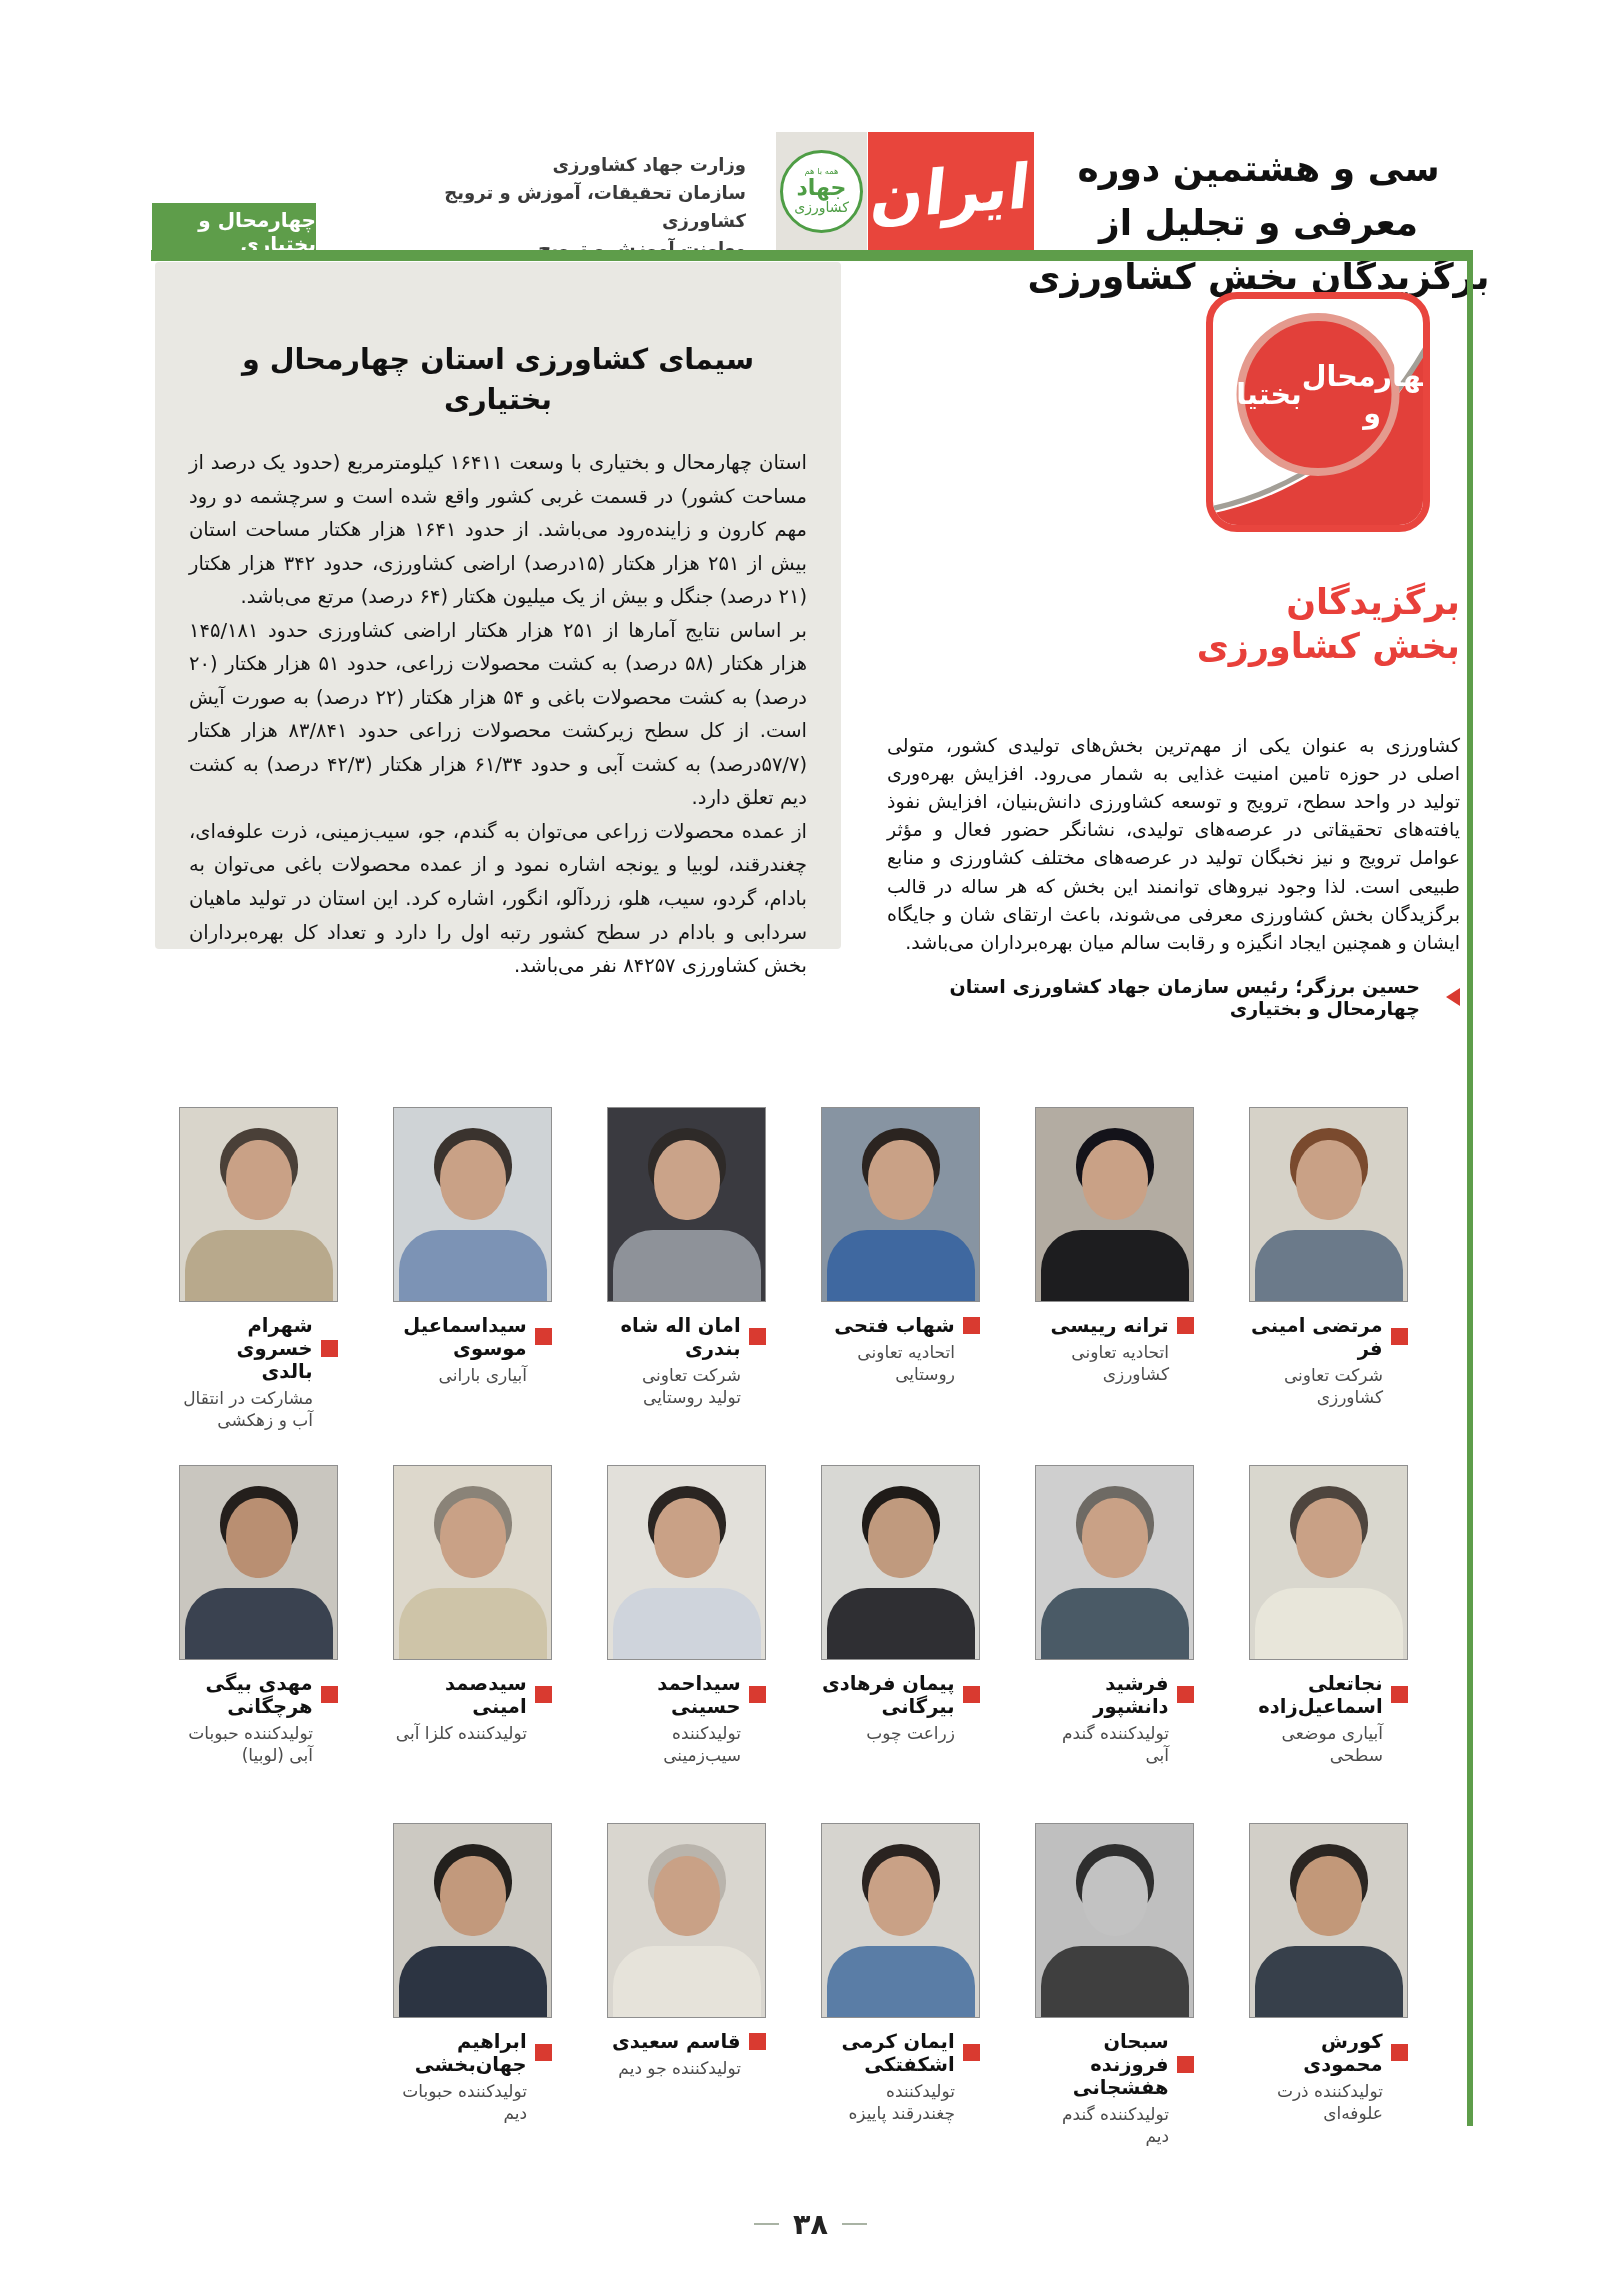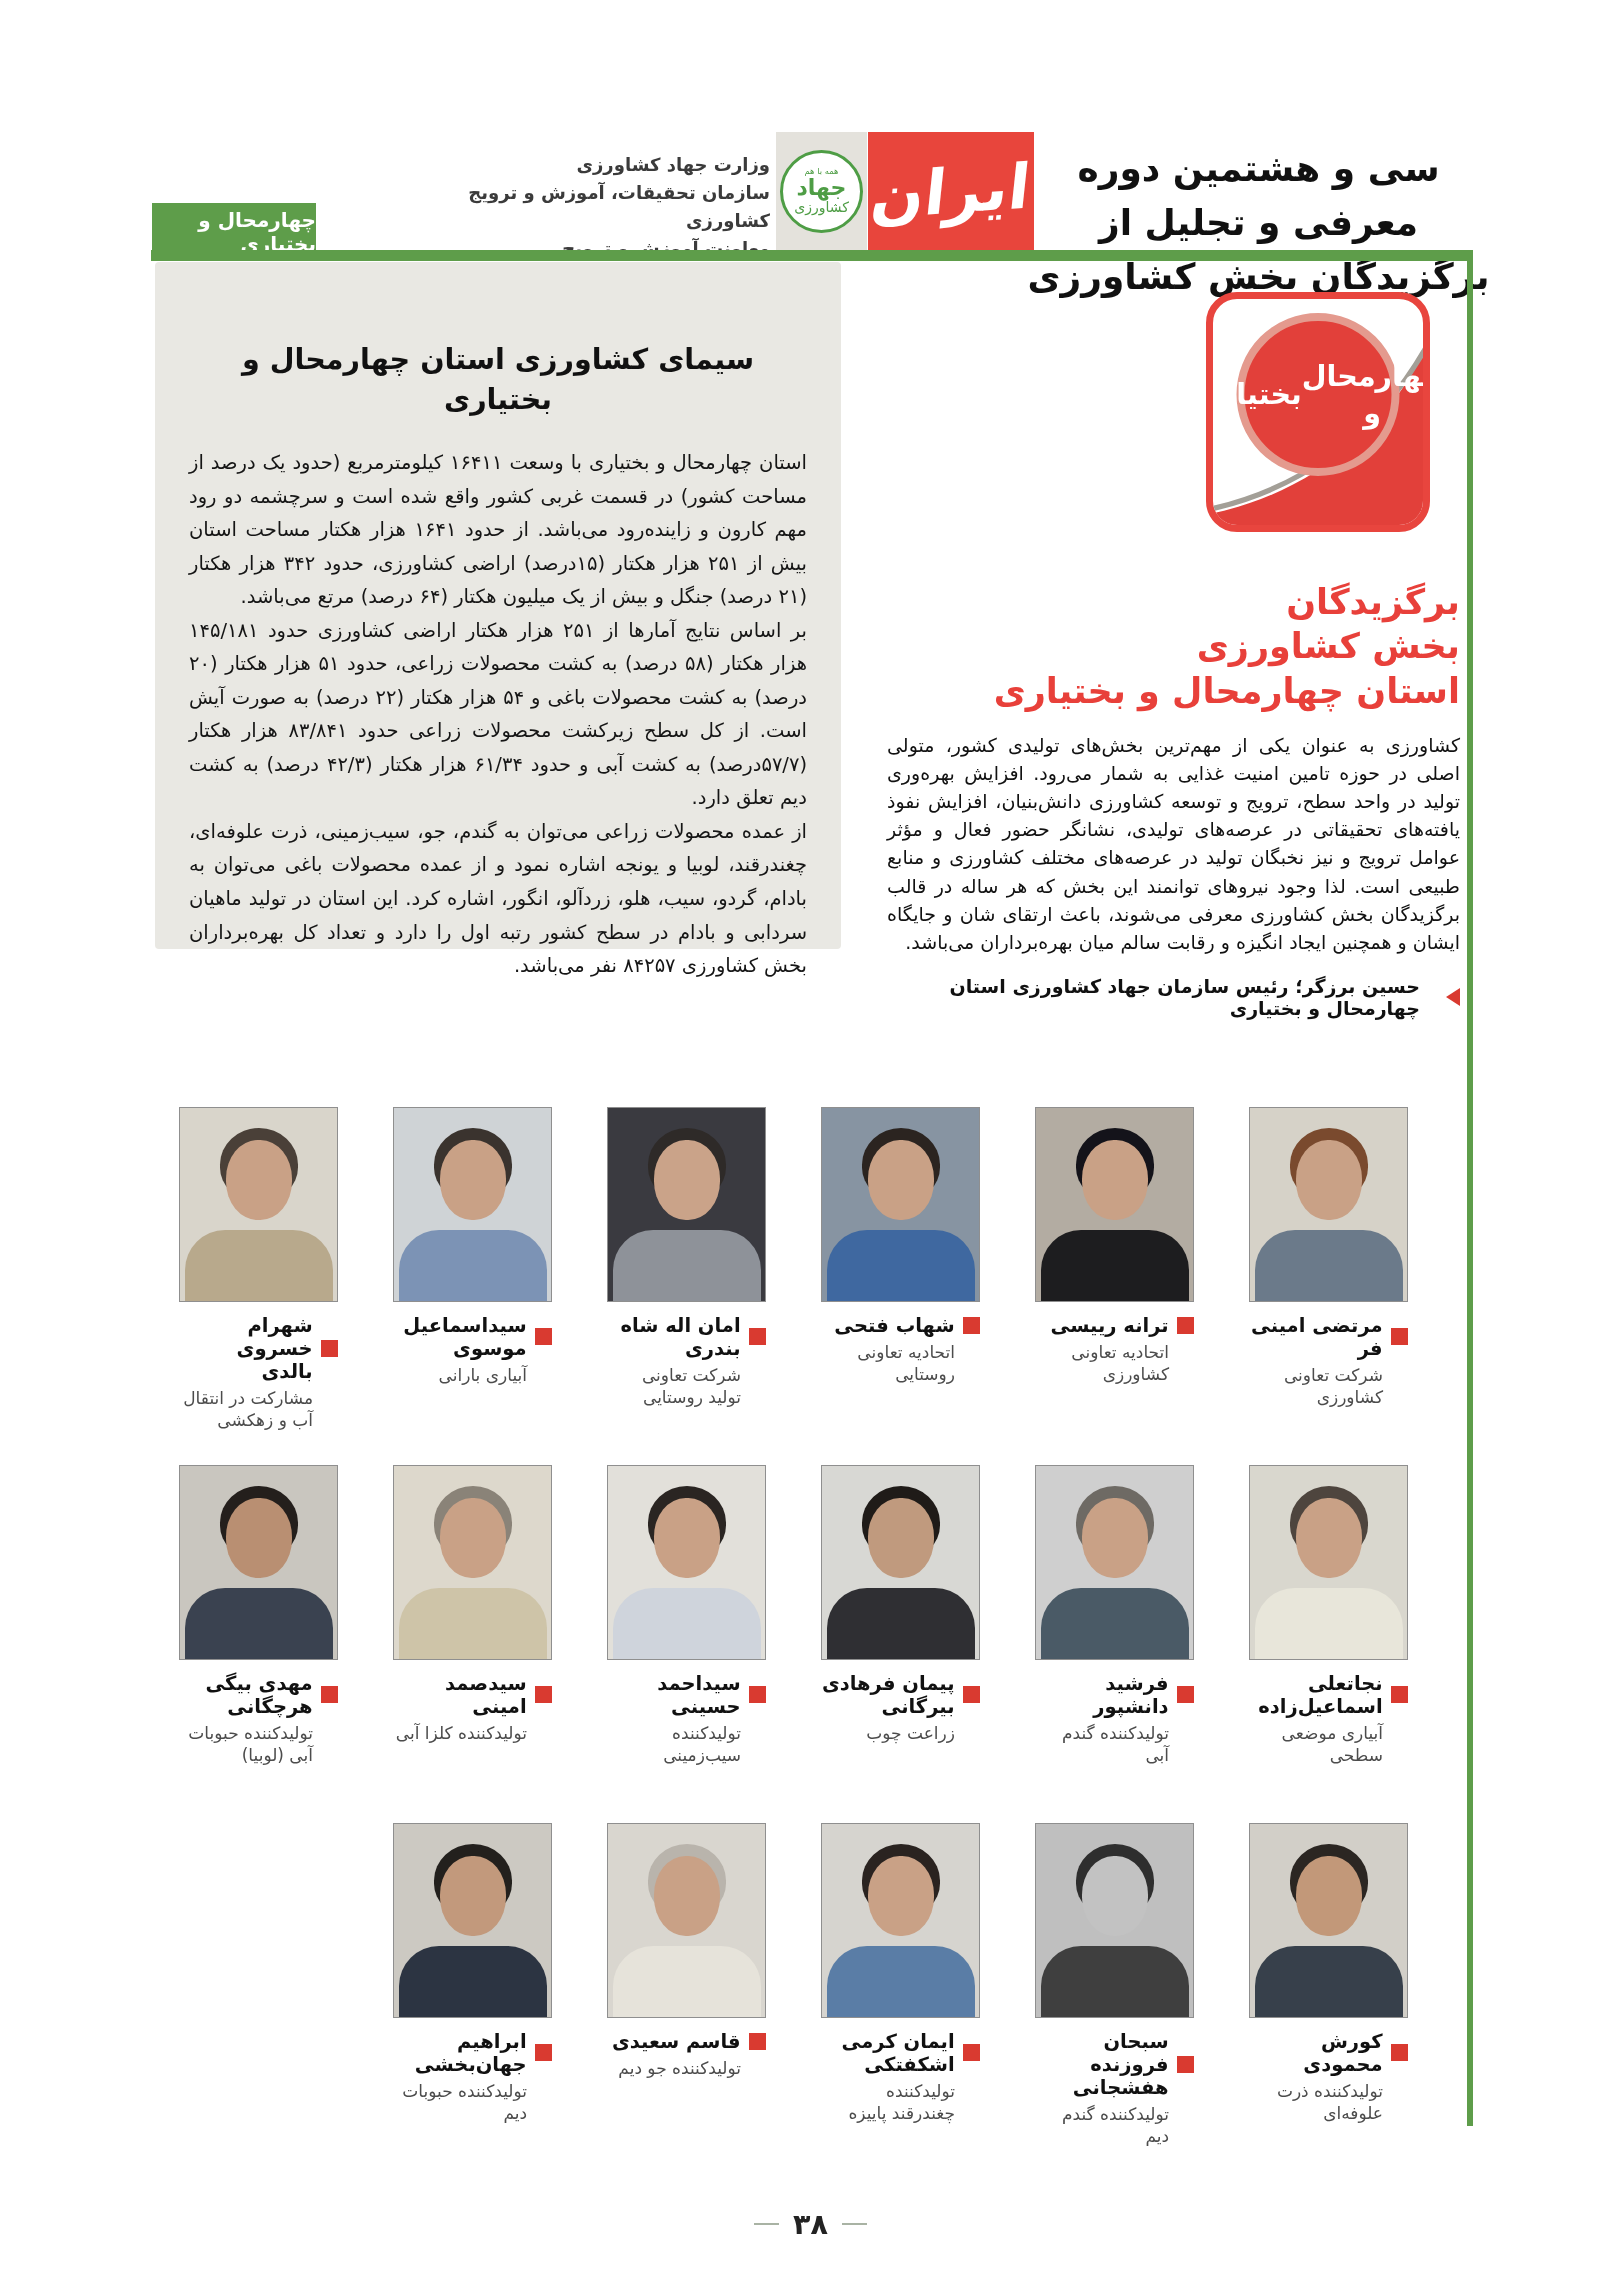--- a/index.html
+++ b/index.html
@@ -23,21 +23,21 @@
   }
   .emblem{
     width:77px;height:77px;border:3.2px solid #4e9d45;border-radius:50%;
     display:flex;flex-direction:column;align-items:center;justify-content:center;
     color:#4e9d45;line-height:1.1;background:#ffffff;
   }
   .emblem .e-top{font-size:8.4px;}
   .emblem .e-mid{font-size:22px;font-weight:bold;}
   .emblem .e-bot{font-size:14px;}
   .ministry{
-    position:absolute;top:151px;right:852px;width:312px;text-align:right;
+    position:absolute;top:151px;right:876px;width:312px;text-align:right;
     font-size:18px;font-weight:bold;color:#3b3b3b;line-height:1.55;
   }
   
   .green-bar{position:absolute;top:250px;right:149px;width:1322px;height:11px;background:#5e9d4a;}
   .green-tab{
     position:absolute;top:203px;left:153px;width:164px;height:58px;background:#5e9d4a;
     display:flex;align-items:center;justify-content:center;color:#fff;font-weight:bold;font-size:20px;
   }
   .green-vline{position:absolute;top:250px;right:149px;width:5.8px;height:1876px;background:#5e9d4a;}
   
@@ -141,21 +141,20 @@
   <div class="gray-panel">
     <h2 class="l-title">سیمای کشاورزی استان چهارمحال و بختیاری</h2>
     <p class="l-par">استان چهارمحال و بختیاری با وسعت ۱۶۴۱۱ کیلومترمربع (حدود یک درصد از مساحت کشور) در قسمت غربی کشور واقع شده است و سرچشمه دو رود مهم کارون و زاینده‌رود می‌باشد. از حدود ۱۶۴۱ هزار هکتار مساحت استان بیش از ۲۵۱ هزار هکتار (۱۵درصد) اراضی کشاورزی، حدود ۳۴۲ هزار هکتار (۲۱ درصد) جنگل و بیش از یک میلیون هکتار (۶۴ درصد) مرتع می‌باشد.</p>
     <p class="l-par">بر اساس نتایج آمارها از ۲۵۱ هزار هکتار اراضی کشاورزی حدود ۱۴۵/۱۸۱ هزار هکتار (۵۸ درصد) به کشت محصولات زراعی، حدود ۵۱ هزار هکتار (۲۰ درصد) به کشت محصولات باغی و ۵۴ هزار هکتار (۲۲ درصد) به صورت آیش است. از کل سطح زیرکشت محصولات زراعی حدود ۸۳/۸۴۱ هزار هکتار (۵۷/۷درصد) به کشت آبی و حدود ۶۱/۳۴ هزار هکتار (۴۲/۳ درصد) به کشت دیم تعلق دارد.</p>
     <p class="l-par">از عمده محصولات زراعی می‌توان به گندم، جو، سیب‌زمینی، ذرت علوفه‌ای، چغندرقند، لوبیا و یونجه اشاره نمود و از عمده محصولات باغی می‌توان به بادام، گردو، سیب، هلو، زردآلو، انگور، اشاره کرد. این استان در تولید ماهیان سردابی و بادام در سطح کشور رتبه اول را دارد و تعداد کل بهره‌برداران بخش کشاورزی ۸۴۲۵۷ نفر می‌باشد.</p>
   </div>
 
   <div class="r-heading">
     <div>برگزیدگان</div>
     <div>بخش کشاورزی</div>
-    <div>استان چهارمحال و بختیاری</div>
   </div>
   <div class="r-body">کشاورزی به عنوان یکی از مهم‌ترین بخش‌های تولیدی کشور، متولی اصلی در حوزه تامین امنیت غذایی به شمار می‌رود. افزایش بهره‌وری تولید در واحد سطح، ترویج و توسعه کشاورزی دانش‌بنیان، افزایش نفوذ یافته‌های تحقیقاتی در عرصه‌های تولیدی، نشانگر حضور فعال و مؤثر عوامل ترویج و نیز نخبگان تولید در عرصه‌های مختلف کشاورزی و منابع طبیعی است. لذا وجود نیروهای توانمند این بخش که هر ساله در قالب برگزیدگان بخش کشاورزی معرفی می‌شوند، باعث ارتقای شان و جایگاه ایشان و همچنین ایجاد انگیزه و رقابت سالم میان بهره‌برداران می‌باشد.</div>
   <div class="r-attrib">
     <span class="attrib-marker"></span>
     <span>حسین برزگر؛ رئیس سازمان جهاد کشاورزی استان چهارمحال و بختیاری</span>
   </div>
 
   <div class="people-grid">
   <div class="person">
     <div class="photo" style="background: rgb(214, 210, 200);">

